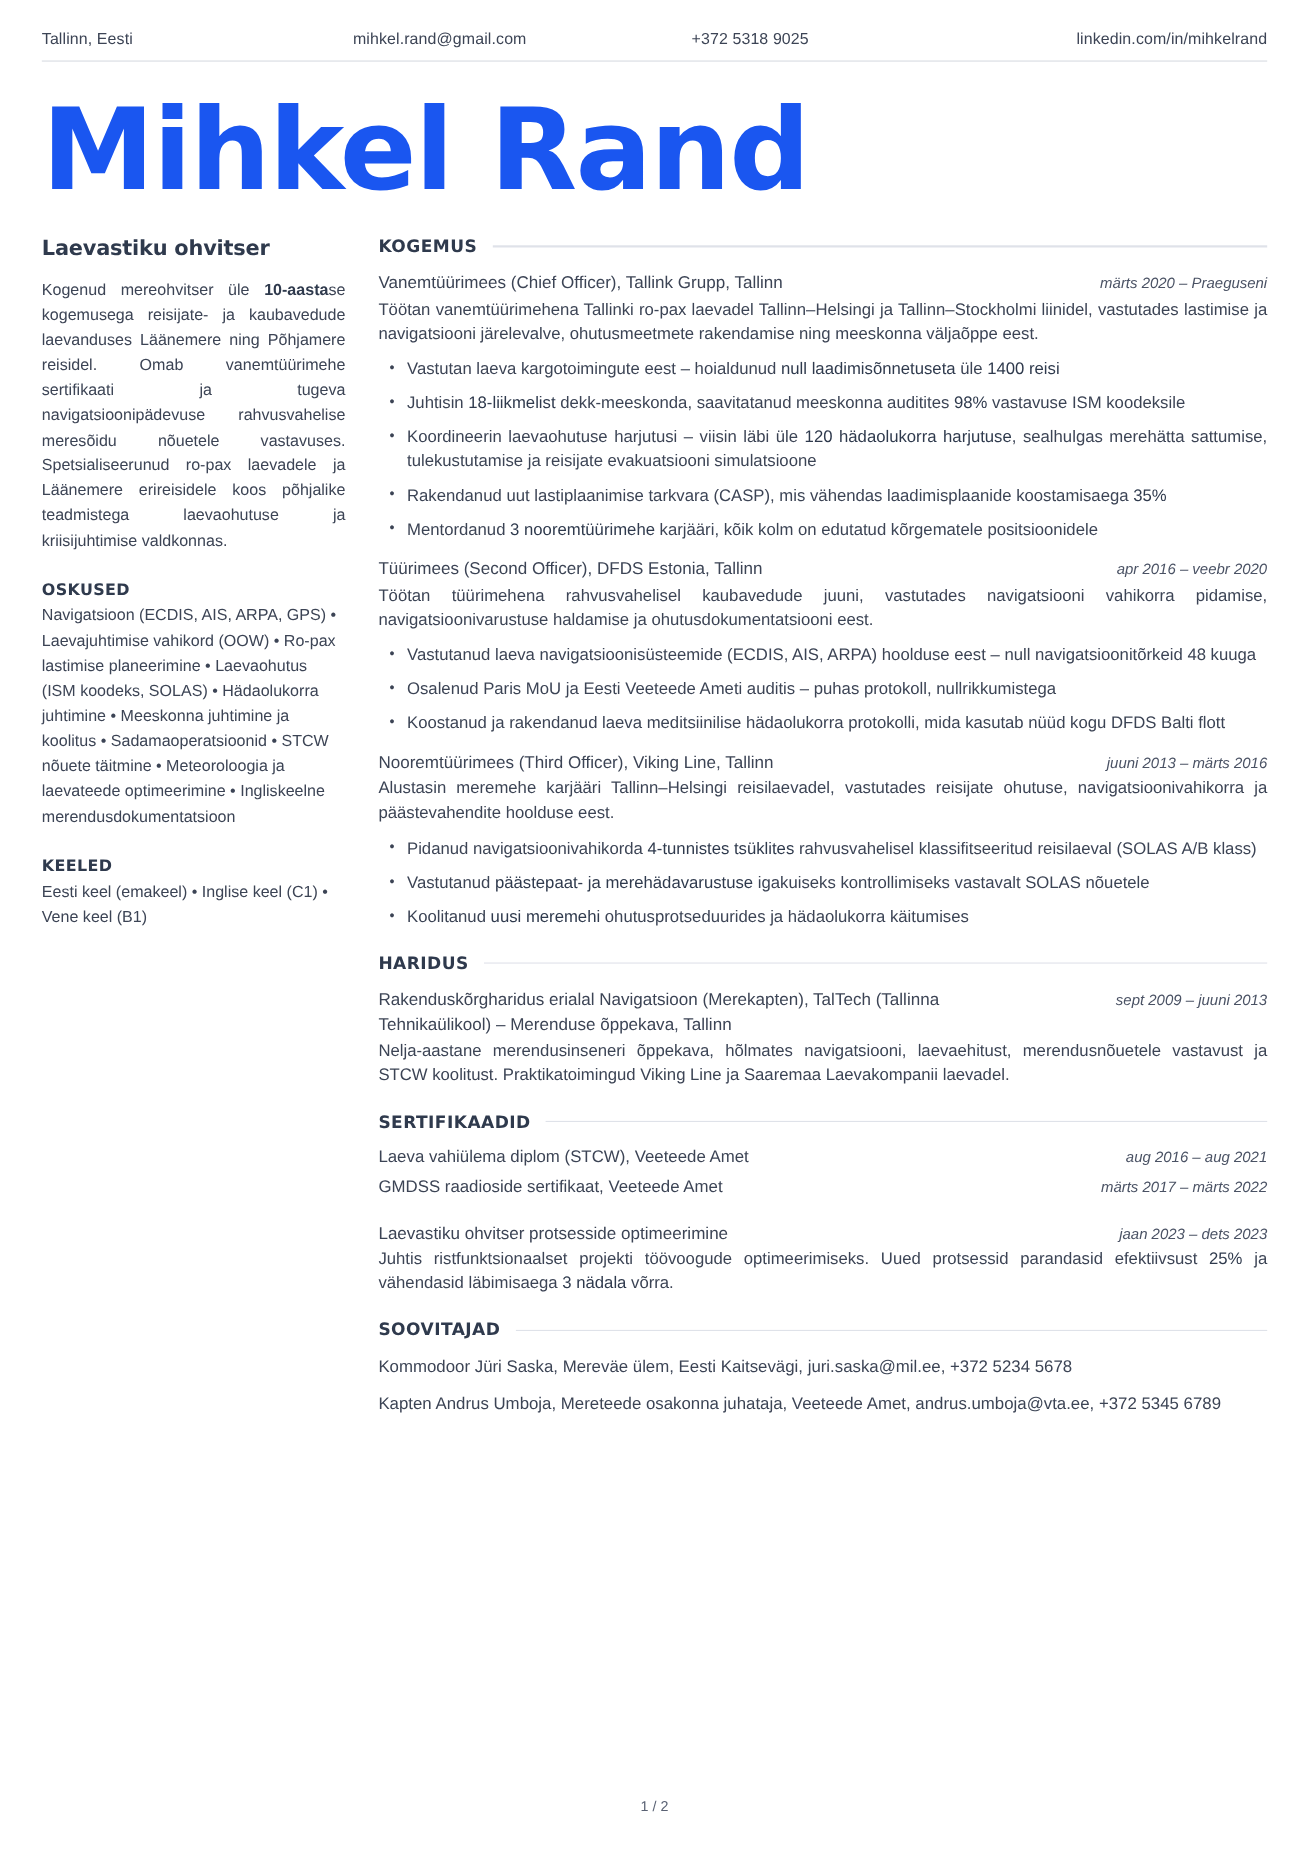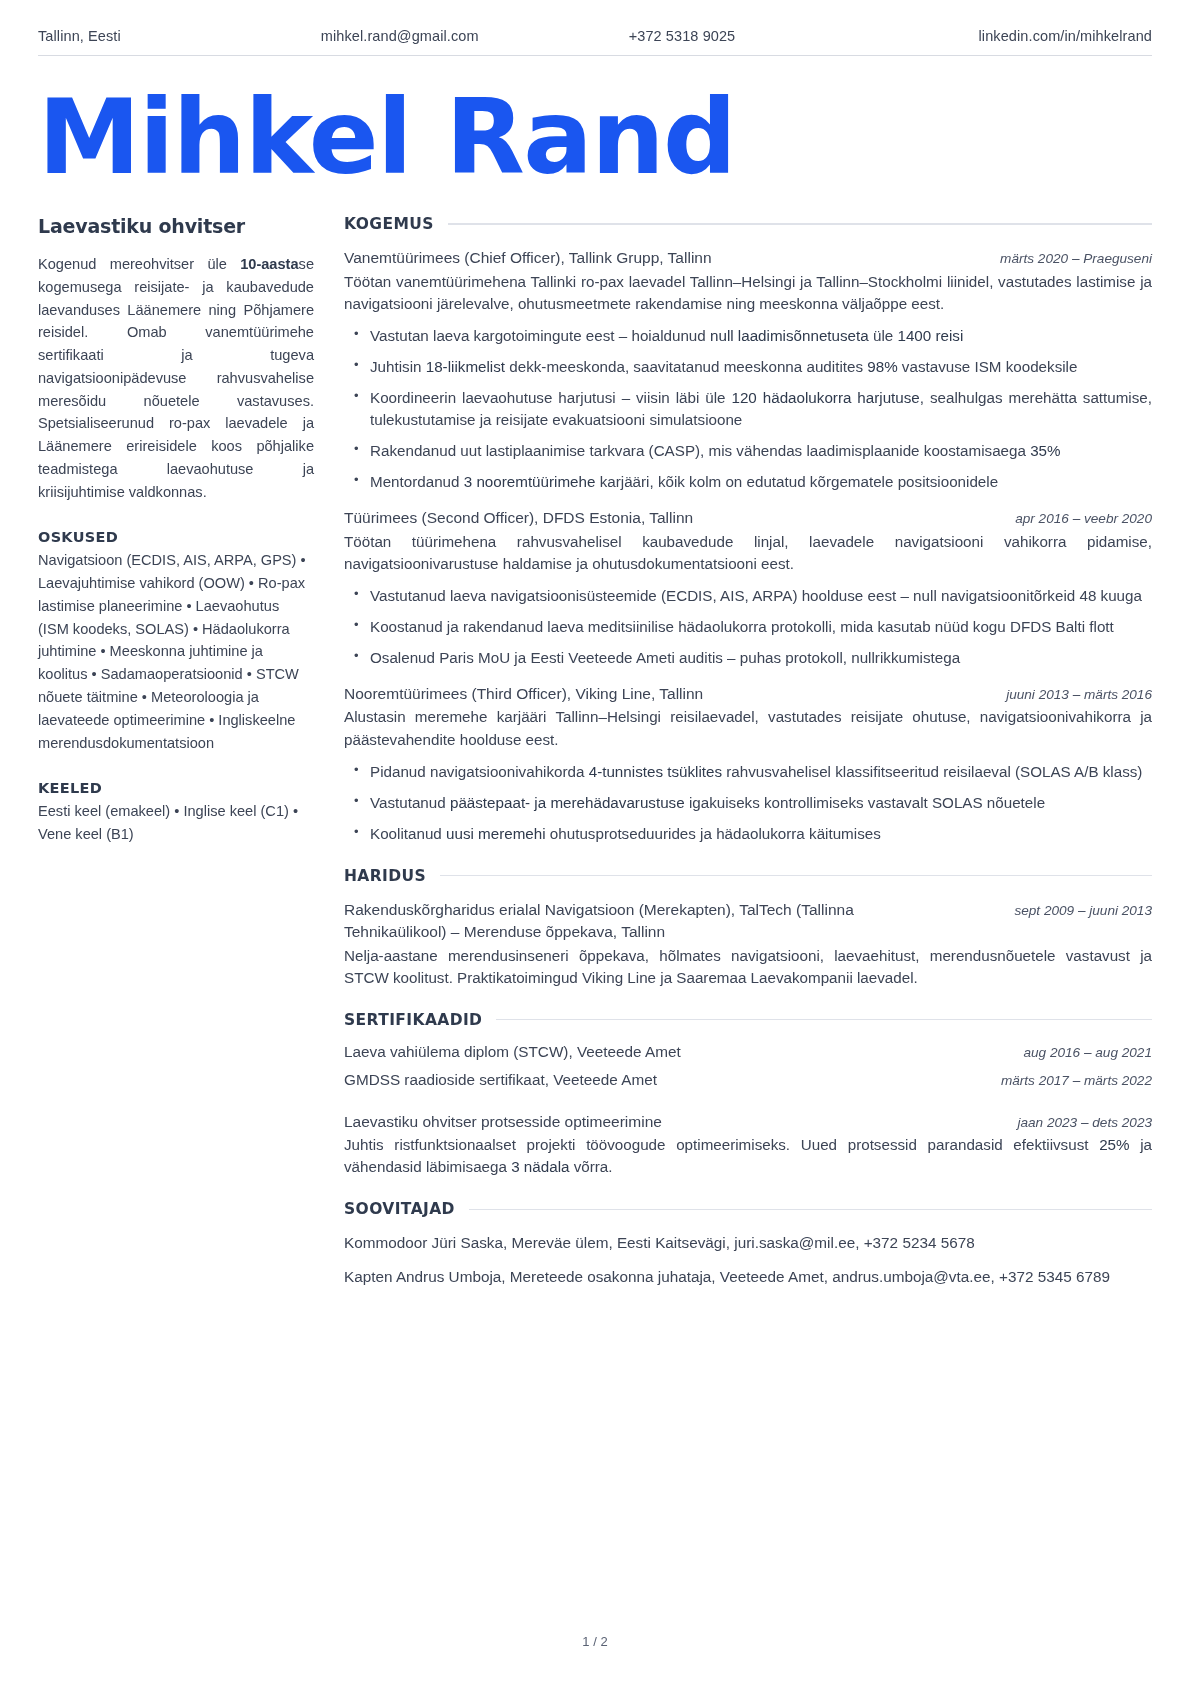--- a/index.html
+++ b/index.html
@@ -256,25 +256,25 @@
                 <li>Koordineerin laevaohutuse harjutusi – viisin läbi üle <b>120 hädaolukorra harjutuse</b>, sealhulgas merehätta sattumise, tulekustutamise ja reisijate evakuatsiooni simulatsioone</li>
                 <li>Rakendanud uut lastiplaanimise tarkvara (CASP), mis vähendas laadimisplaanide koostamisaega <b>35%</b></li>
                 <li>Mentordanud <b>3 nooremtüürimehe</b> karjääri, kõik kolm on edutatud kõrgematele positsioonidele</li>
               </ul>
             </div>
             <div class="entry">
               <div class="entry-head">
                 <div class="entry-title">Tüürimees (Second Officer), DFDS Estonia, Tallinn</div>
                 <div class="entry-date">apr 2016 – veebr 2020</div>
               </div>
-              <p class="entry-desc">Töötan tüürimehena rahvusvahelisel kaubavedude linjal, laevadele navigatsiooni vahikorra pidamise, navigatsioonivarustuse haldamise ja ohutusdokumentatsiooni eest.</p>
+              <p class="entry-desc">Töötan tüürimehena rahvusvahelisel kaubavedude juuni, vastutades navigatsiooni vahikorra pidamise, navigatsioonivarustuse haldamise ja ohutusdokumentatsiooni eest.</p>
               <ul class="bullets">
                 <li>Vastutanud laeva navigatsioonisüsteemide (ECDIS, AIS, ARPA) hoolduse eest – null navigatsioonitõrkeid 48 kuuga</li>
+                <li>Osalenud Paris MoU ja Eesti Veeteede Ameti auditis – puhas protokoll, nullrikkumistega</li>
                 <li>Koostanud ja rakendanud laeva meditsiinilise hädaolukorra protokolli, mida kasutab nüüd kogu DFDS Balti flott</li>
-                <li>Osalenud Paris MoU ja Eesti Veeteede Ameti auditis – puhas protokoll, nullrikkumistega</li>
               </ul>
             </div>
             <div class="entry">
               <div class="entry-head">
                 <div class="entry-title">Nooremtüürimees (Third Officer), Viking Line, Tallinn</div>
                 <div class="entry-date">juuni 2013 – märts 2016</div>
               </div>
               <p class="entry-desc">Alustasin meremehe karjääri Tallinn–Helsingi reisilaevadel, vastutades reisijate ohutuse, navigatsioonivahikorra ja päästevahendite hoolduse eest.</p>
               <ul class="bullets">
                 <li>Pidanud navigatsioonivahikorda <b>4-tunnistes tsüklites</b> rahvusvahelisel klassifitseeritud reisilaeval (SOLAS A/B klass)</li>

